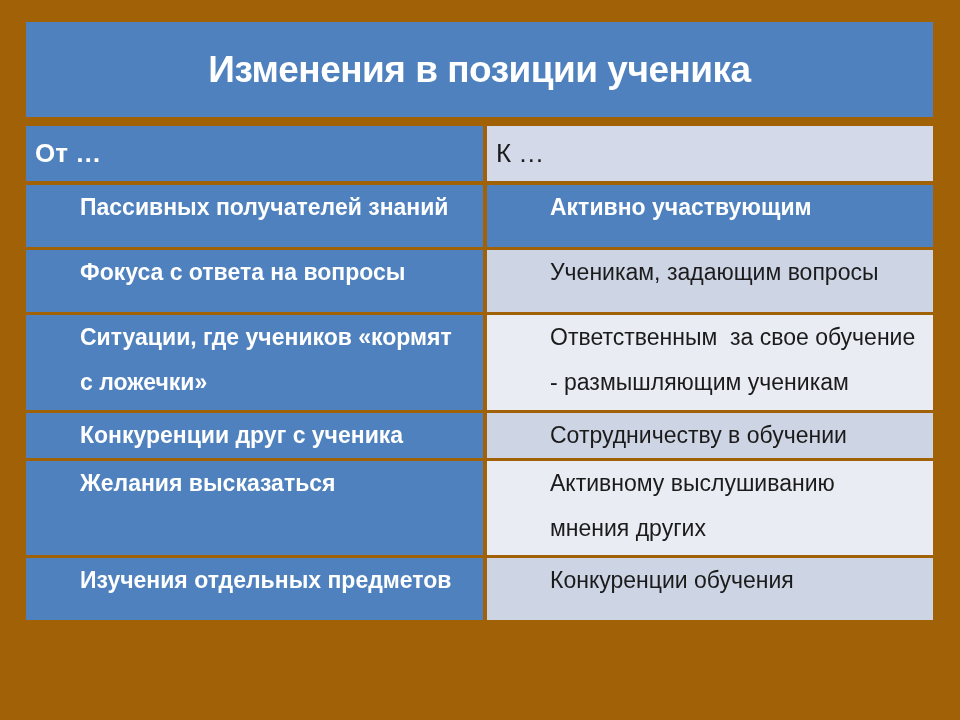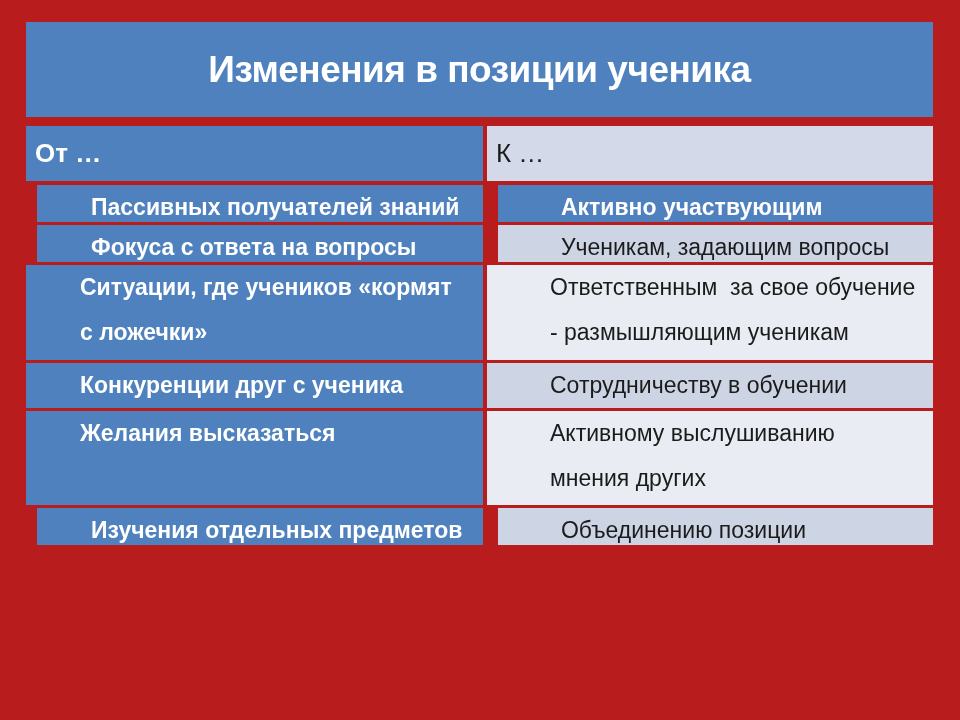--- a/index.html
+++ b/index.html
@@ -1,17 +1,17 @@
 <!DOCTYPE html>
 <html><head>
 <meta charset="utf-8">
 <style>
   html,body{margin:0;padding:0;background:#ffffff;}
   .slide{
-    position:relative;width:960px;height:720px;background:#b91c1c;overflow:hidden;
+    position:relative;width:960px;height:720px;background:#a16207;overflow:hidden;
     font-family:"Liberation Sans",sans-serif;
   }
   .title-bar{
     position:absolute;left:26px;top:22px;width:907px;height:95px;
     background:#4E81BD;display:flex;align-items:center;justify-content:center;
   }
   .title-text{
     color:#ffffff;font-weight:bold;font-size:37px;letter-spacing:-0.5px;white-space:nowrap;
   }
   .tbl{position:absolute;left:26px;top:126px;width:907px;}
@@ -26,21 +26,21 @@
     color:#ffffff;font-weight:bold;padding-left:54px;padding-right:20px;
   }
   .cr{width:446px;padding-left:63px;padding-right:8px;}
   .cr.blue{background:#4E81BD;color:#ffffff;font-weight:bold;}
   .cr.dark{background:#CDD4E4;color:#1B1B1B;}
   .cr.light{background:#E9ECF3;color:#1B1B1B;}
   .hdr .cell{height:55px;line-height:55px;font-size:26px;}
   .hdr .cl{padding-left:9px;}
   .hdr .cr{padding-left:9px;background:#D3D9E8;color:#1B1B1B;font-weight:normal;}
   .h45{height:45px;}
-  .h46{height:37px;margin-left:11px;}
+  .h46{height:62px;}
   .h94{height:94px;}
   .h95{height:95px;}
 </style>
 </head>
 <body>
 
 <div class="slide">
 
   <div class="title-bar">
     <div class="title-text">Изменения в позиции ученика</div>
@@ -76,17 +76,17 @@
     </div>
 
     <div class="row">
       <div class="cell cl h94">Желания высказаться</div>
       <div class="cell cr light h94">Активному выслушиванию
 мнения других</div>
     </div>
 
     <div class="row">
       <div class="cell cl h46">Изучения отдельных предметов</div>
-      <div class="cell cr dark h46">Объединению позиции</div>
+      <div class="cell cr dark h46">Конкуренции обучения</div>
     </div>
 
   </div>
 </div>
 
 </body></html>

